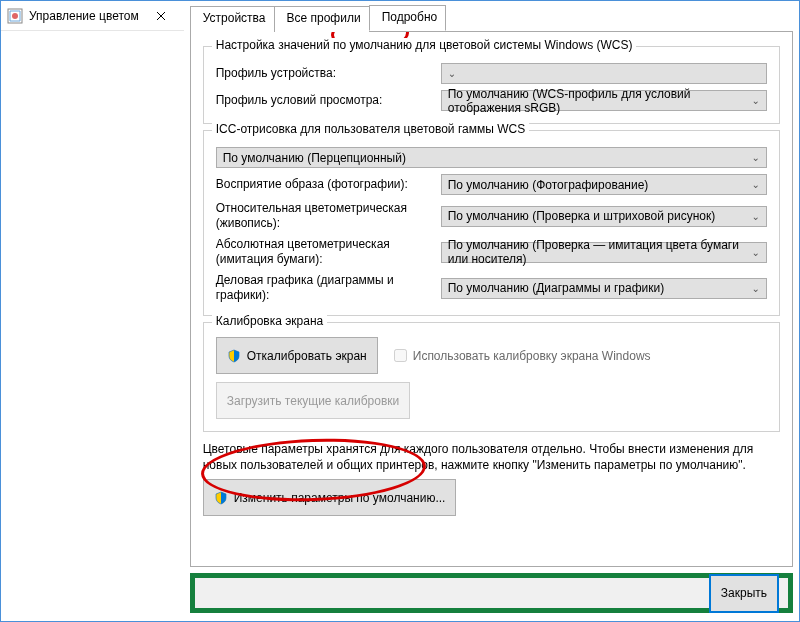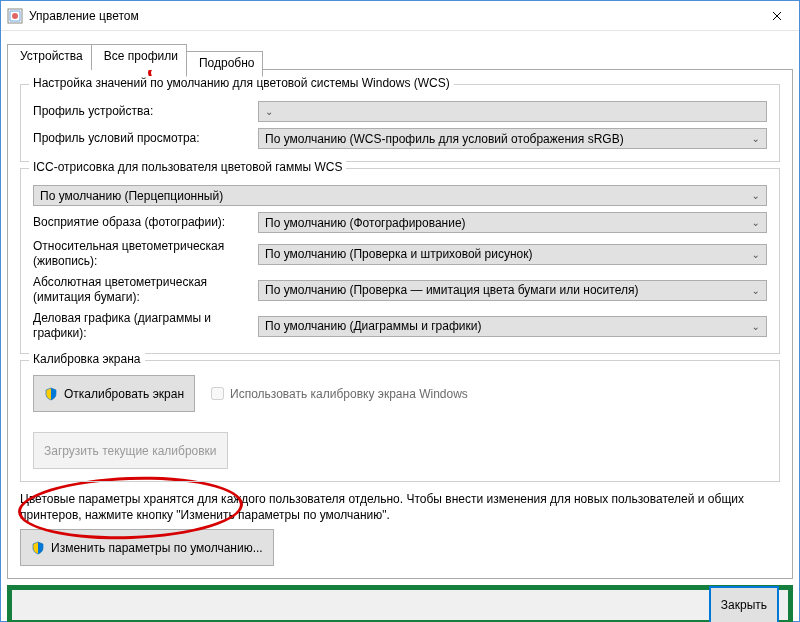--- a/index.html
+++ b/index.html
@@ -6,39 +6,39 @@
   html, body { margin:0; padding:0; }
   body {
     font-family: "Segoe UI", Tahoma, sans-serif;
     font-size: 12px;
     background: #fff;
     width: 800px;
     height: 622px;
     overflow: hidden;
     color: #000;
   }
-  .window { border: 1px solid #4a90d9; height: 622px; display:flex; flex-direction:column; background:#fff;gap:8px; }
+  .window { border: 1px solid #4a90d9; height: 622px; display:flex; flex-direction:row; background:#fff; }
   .titlebar {
     height: 30px; display:flex; align-items:center; justify-content:space-between;
     background:#fff; border-bottom:1px solid #e6e6e6; padding:0 0 0 6px;
   }
   .titlebar-left { display:flex; align-items:center; gap:6px; }
   .titlebar-title { font-size:12px; }
   .title-icon { width:16px; height:16px; display:inline-block; }
   .close-btn { width:45px; height:29px; display:flex; align-items:center; justify-content:center; cursor:pointer; }
   .close-btn svg { width:10px; height:10px; }
 
   .body-area { flex:1; padding:4px 6px 8px 6px; display:flex; flex-direction:column; }
   .tabs { display:flex; position:relative; z-index:2; }
   .tab {
     padding:4px 8px 5px 12px; border:1px solid #aaa; border-bottom:none;
     background:#fff; margin-right:-1px; position:relative; top:1px; cursor:pointer;
     font-size:12px;
   }
-  .tab.active { background:#fff; border-bottom:1px solid #fff; z-index:3; top:8px; padding-bottom:6px; }
+  .tab.active { background:#fff; border-bottom:1px solid #fff; z-index:3; top:0; padding-bottom:6px; }
   .tab-panel {
     border:1px solid #aaa; flex:1; background:#fff; padding:8px 12px 12px 12px; position:relative;
     overflow:hidden;
   }
 
   .group { border:1px solid #d0d0d0; margin-top:6px; padding:10px 12px 12px 12px; position:relative; }
   .group-title {
     position:absolute; top:-9px; left:8px; background:#fff; padding:0 4px; font-size:12px; color:#000;
   }
 
@@ -182,21 +182,21 @@
                 </svg>
             </span>
             <span>Откалибровать экран</span>
           </button>
           <label class="checkbox">
             <input type="checkbox" disabled="" style="">
             <span>Использовать калибровку экрана Windows</span>
           </label>
         </div>
 
-        <div style="margin-top:20px;">
+        <div style="margin-top:8px;">
           <button class="btn disabled">
             <span>Загрузить текущие калибровки</span>
           </button>
         </div>
       </div>
 
       <div class="para">Цветовые параметры хранятся для каждого пользователя отдельно. Чтобы внести изменения для новых пользователей и общих принтеров, нажмите кнопку "Изменить параметры по умолчанию".</div>
 
       <div style="margin-top:6px;">
         <button class="btn">

